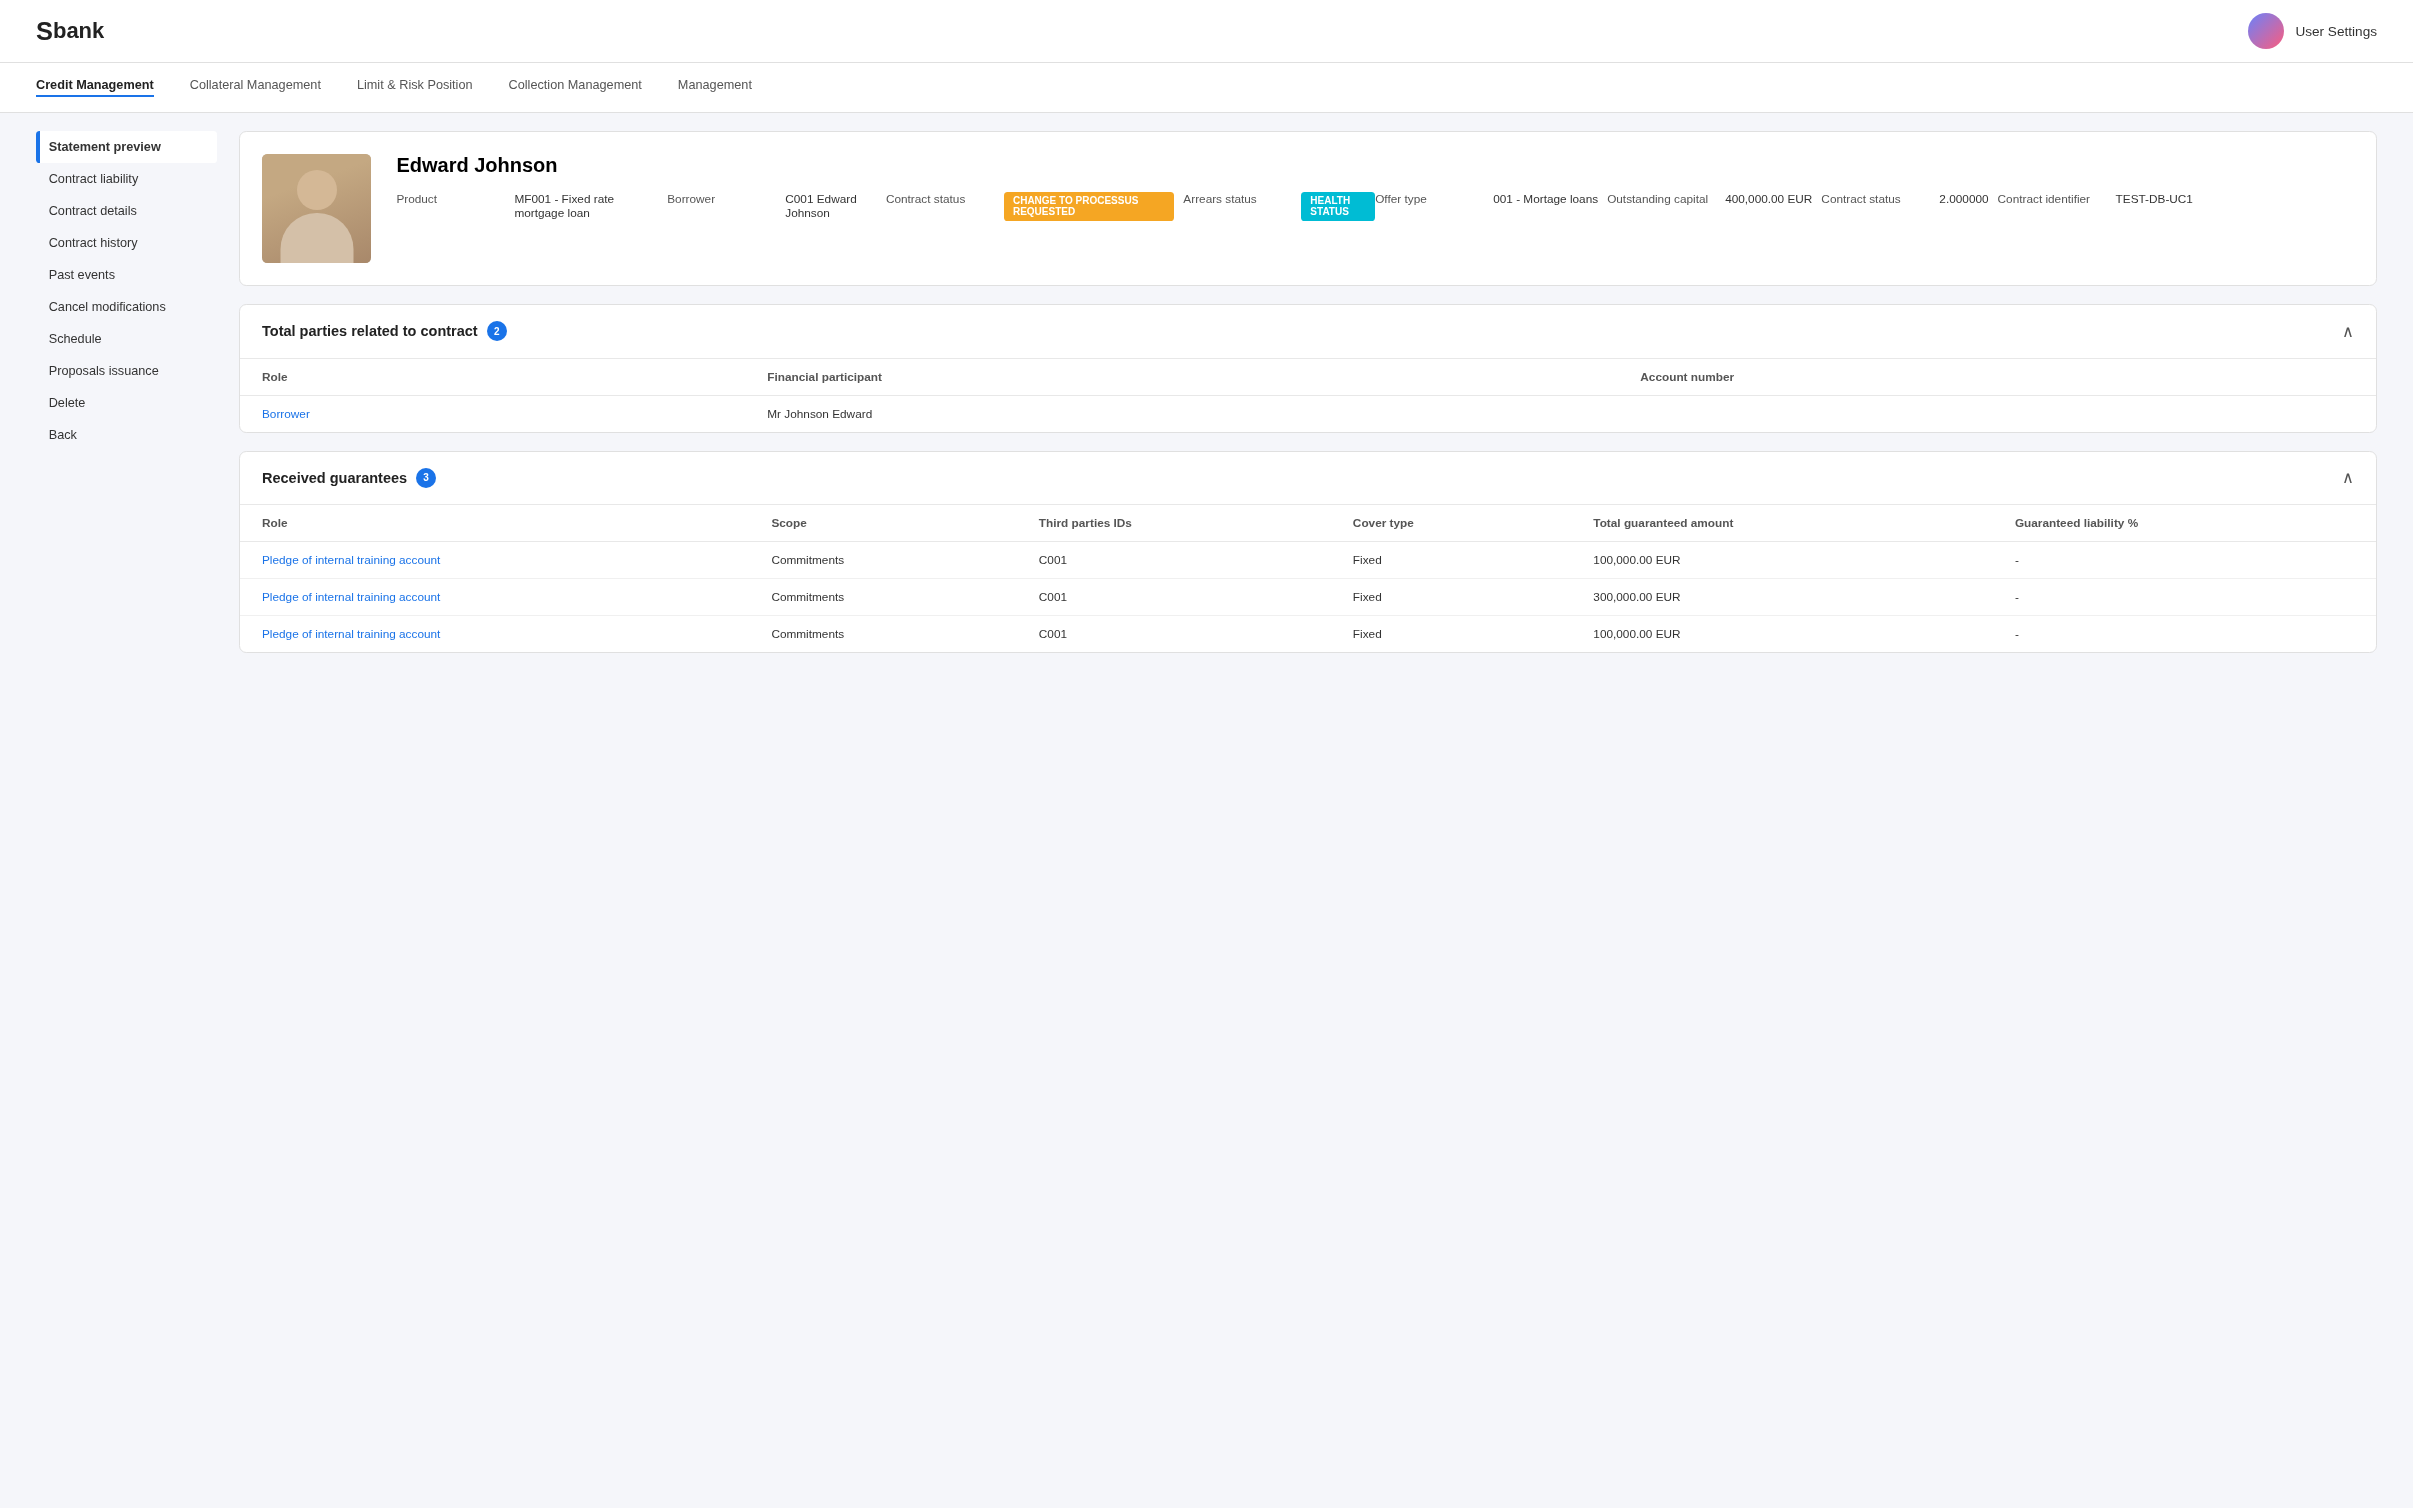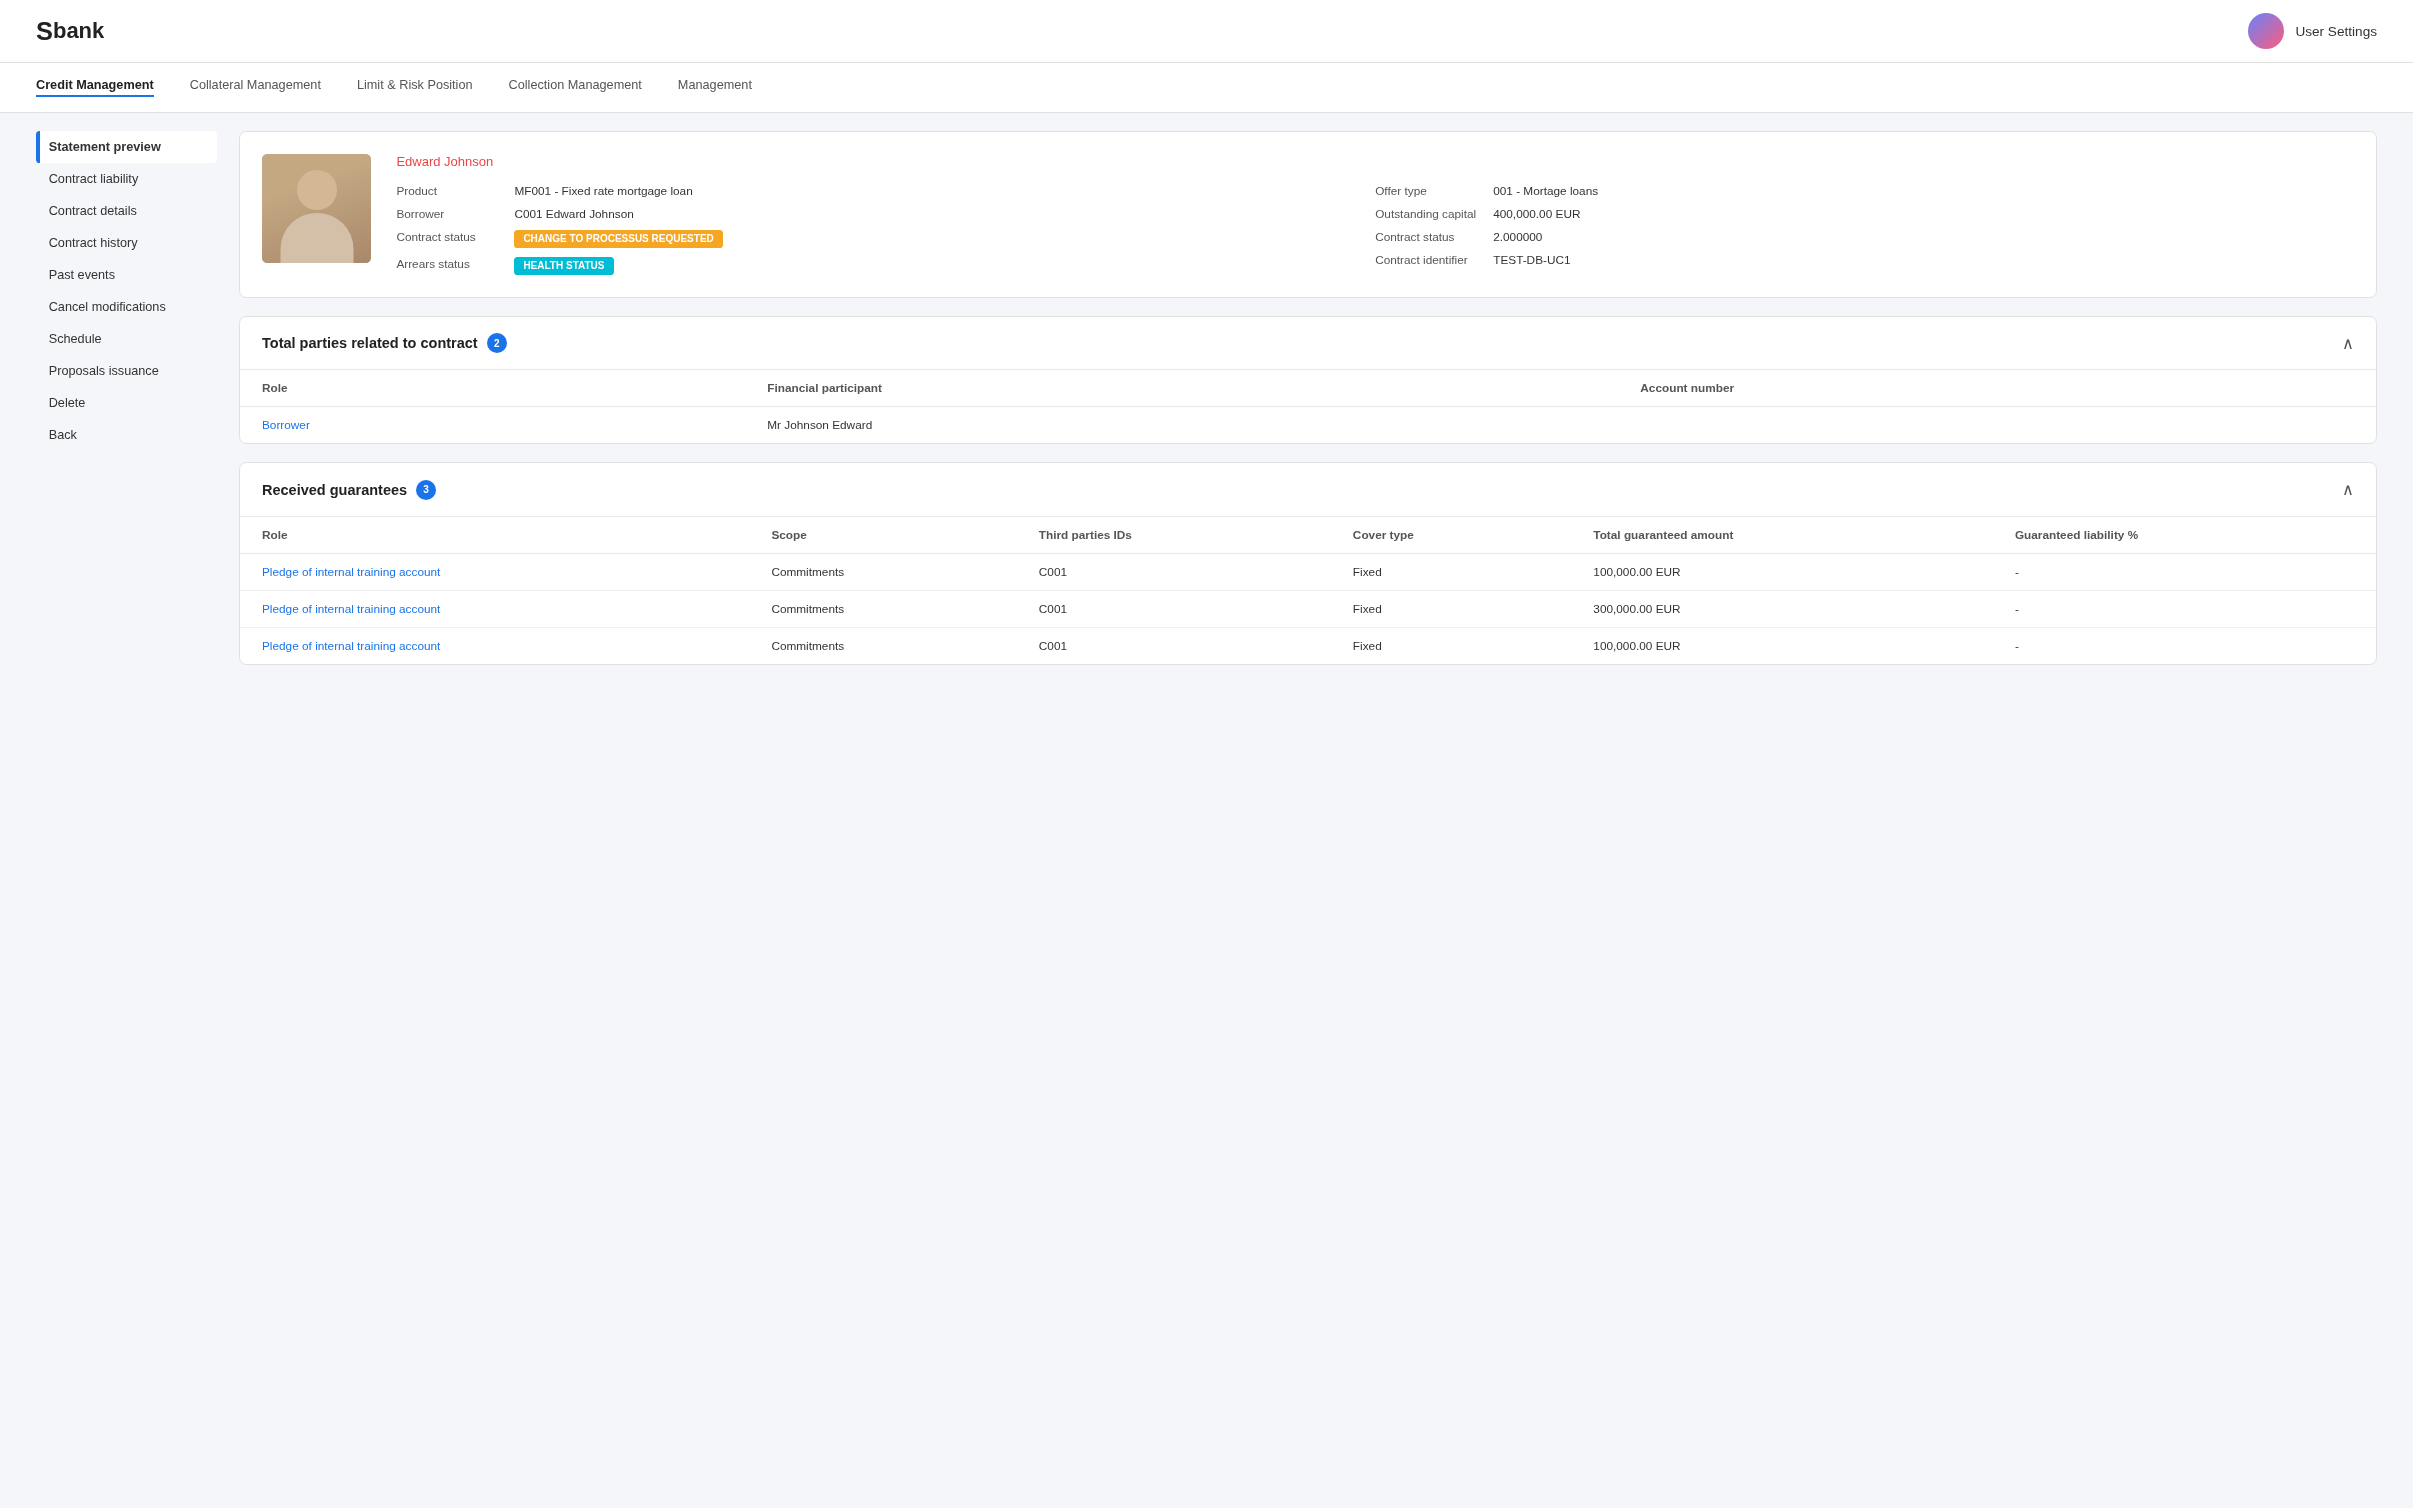--- a/index.html
+++ b/index.html
@@ -164,27 +164,27 @@
       bottom: 0;
       left: 50%;
       transform: translateX(-50%);
       width: 73px;
       height: 50px;
       background: #d4c0a8;
       border-radius: 36px 36px 0 0;
     }
 
     .profile-info { flex: 1; }
-    .profile-name { font-size: 13px; font-weight: 400; color: #ef4444; margin-bottom: 14.5px; }
+    .profile-name { font-size: 20px; font-weight: 700; color: #000000; margin-bottom: 14.5px; }
     .info-grid {
       display: grid;
       grid-template-columns: 1fr 1fr;
       gap: 0;
     }
-    .info-col { display: flex; flex-direction: column; gap: 9px; }
+    .info-col { display: flex; flex-direction: row; gap: 9px; }
     .info-row { display: flex; align-items: flex-start; gap: 0; }
     .info-label { font-size: 11.8px; color: #555; width: 118px; flex-shrink: 0; }
     .info-value { font-size: 11.8px; color: #333; }
     .badge-orange {
       background: #f5a623;
       color: #fff;
       font-size: 10px;
       font-weight: 600;
       padding: 3.6px 9px;
       border-radius: 3.6px;

